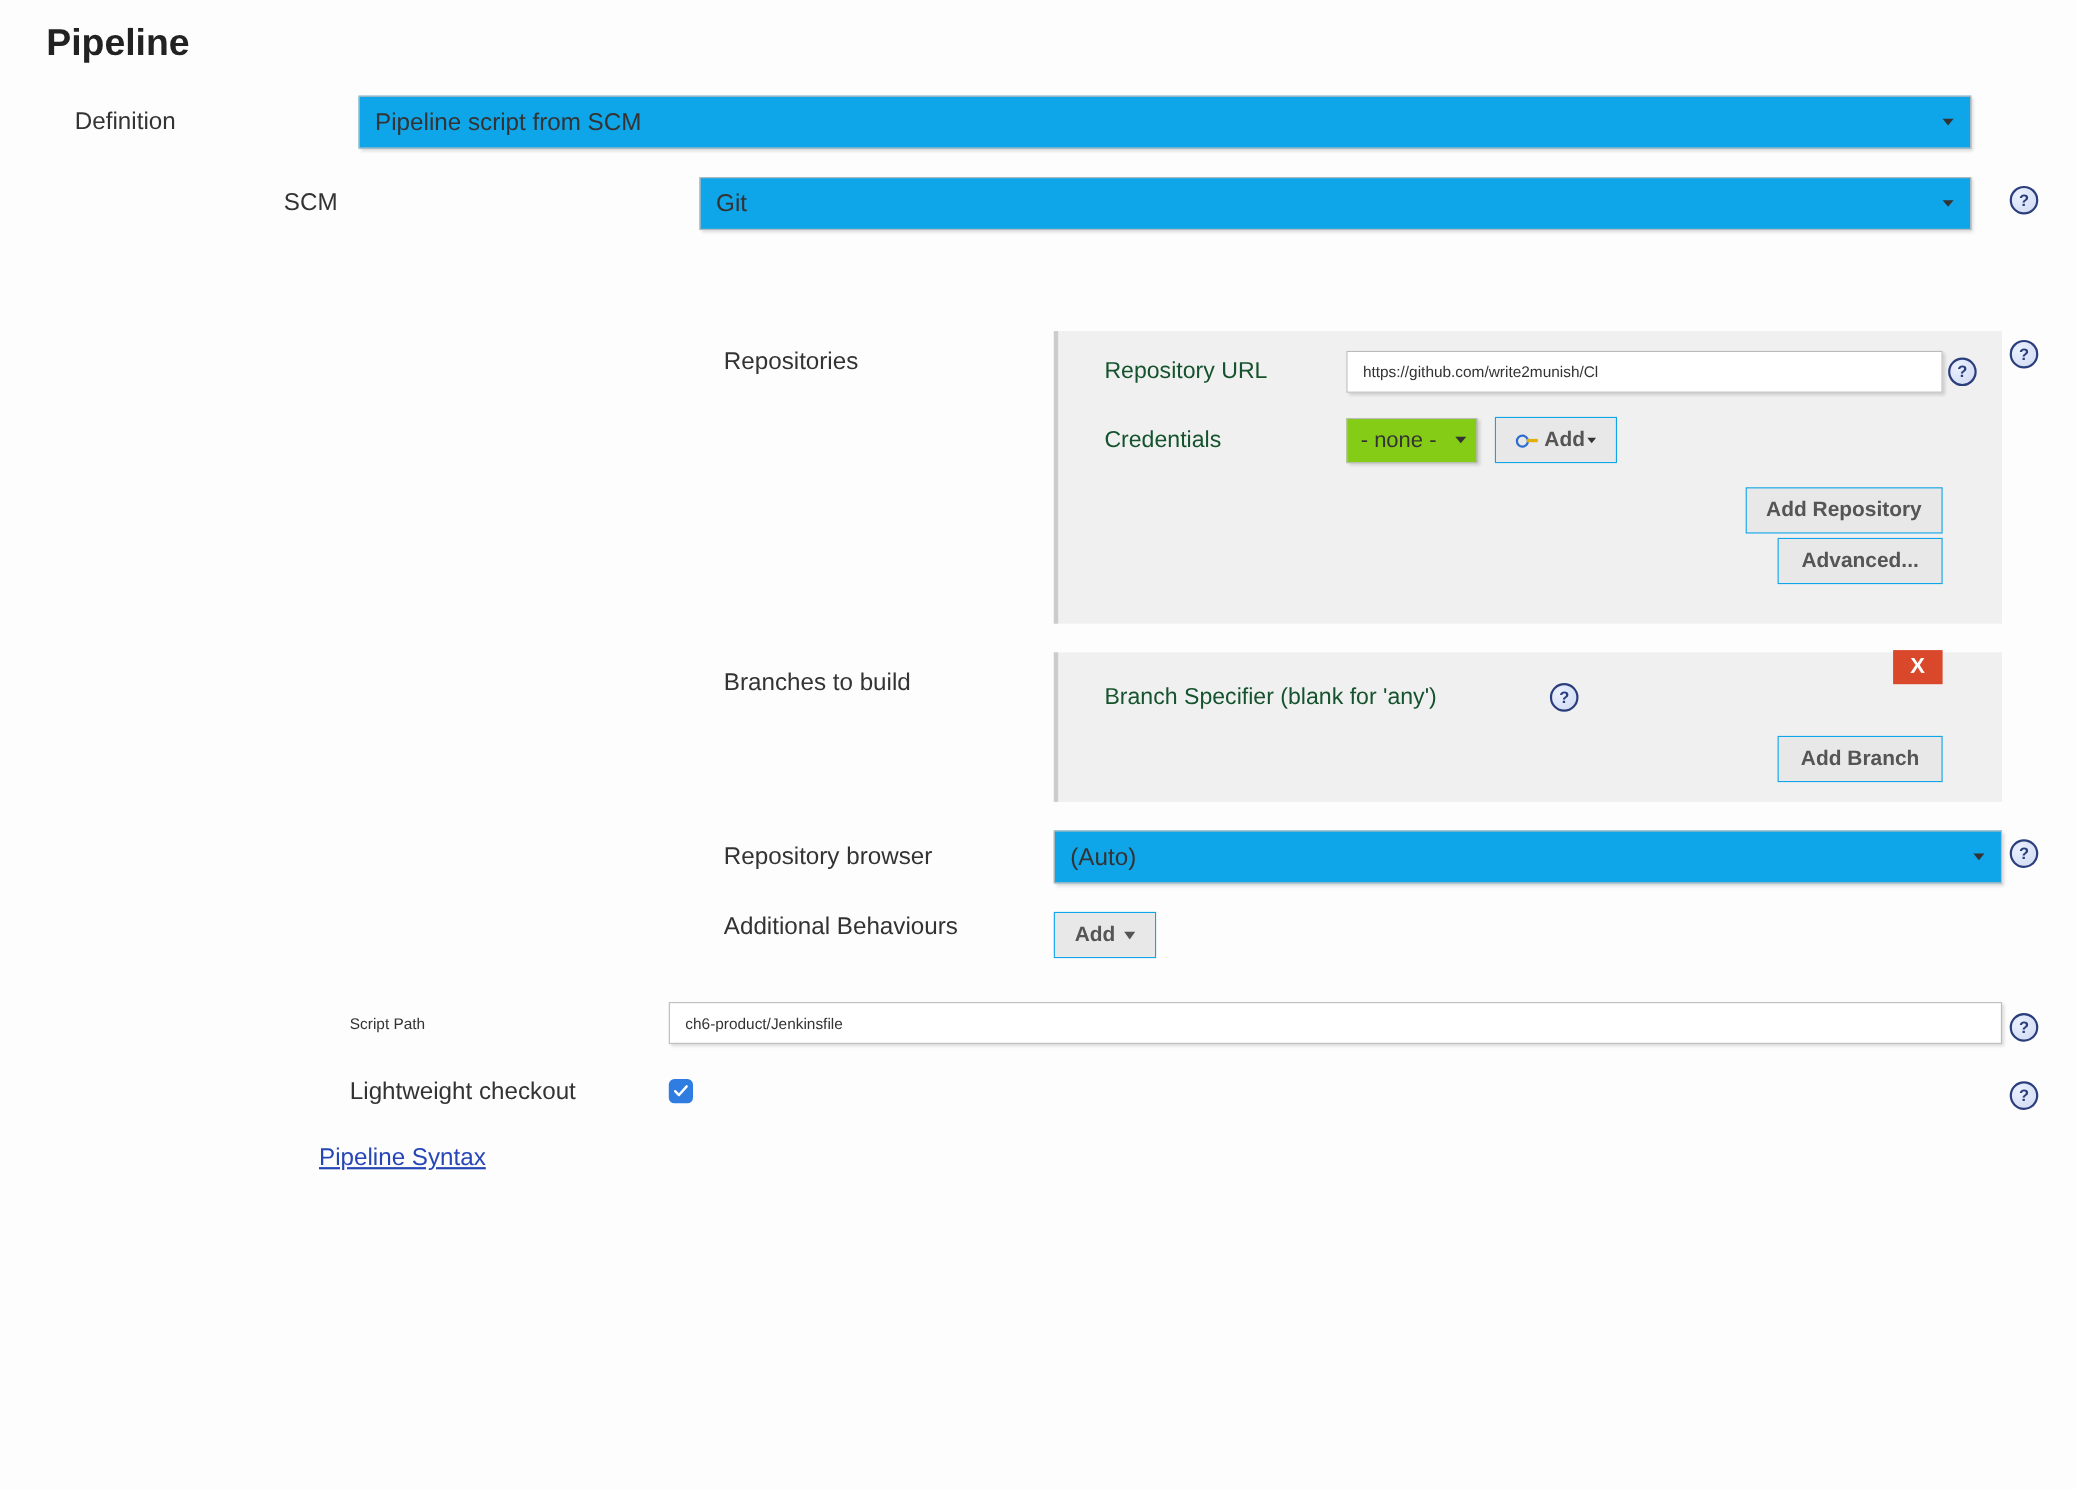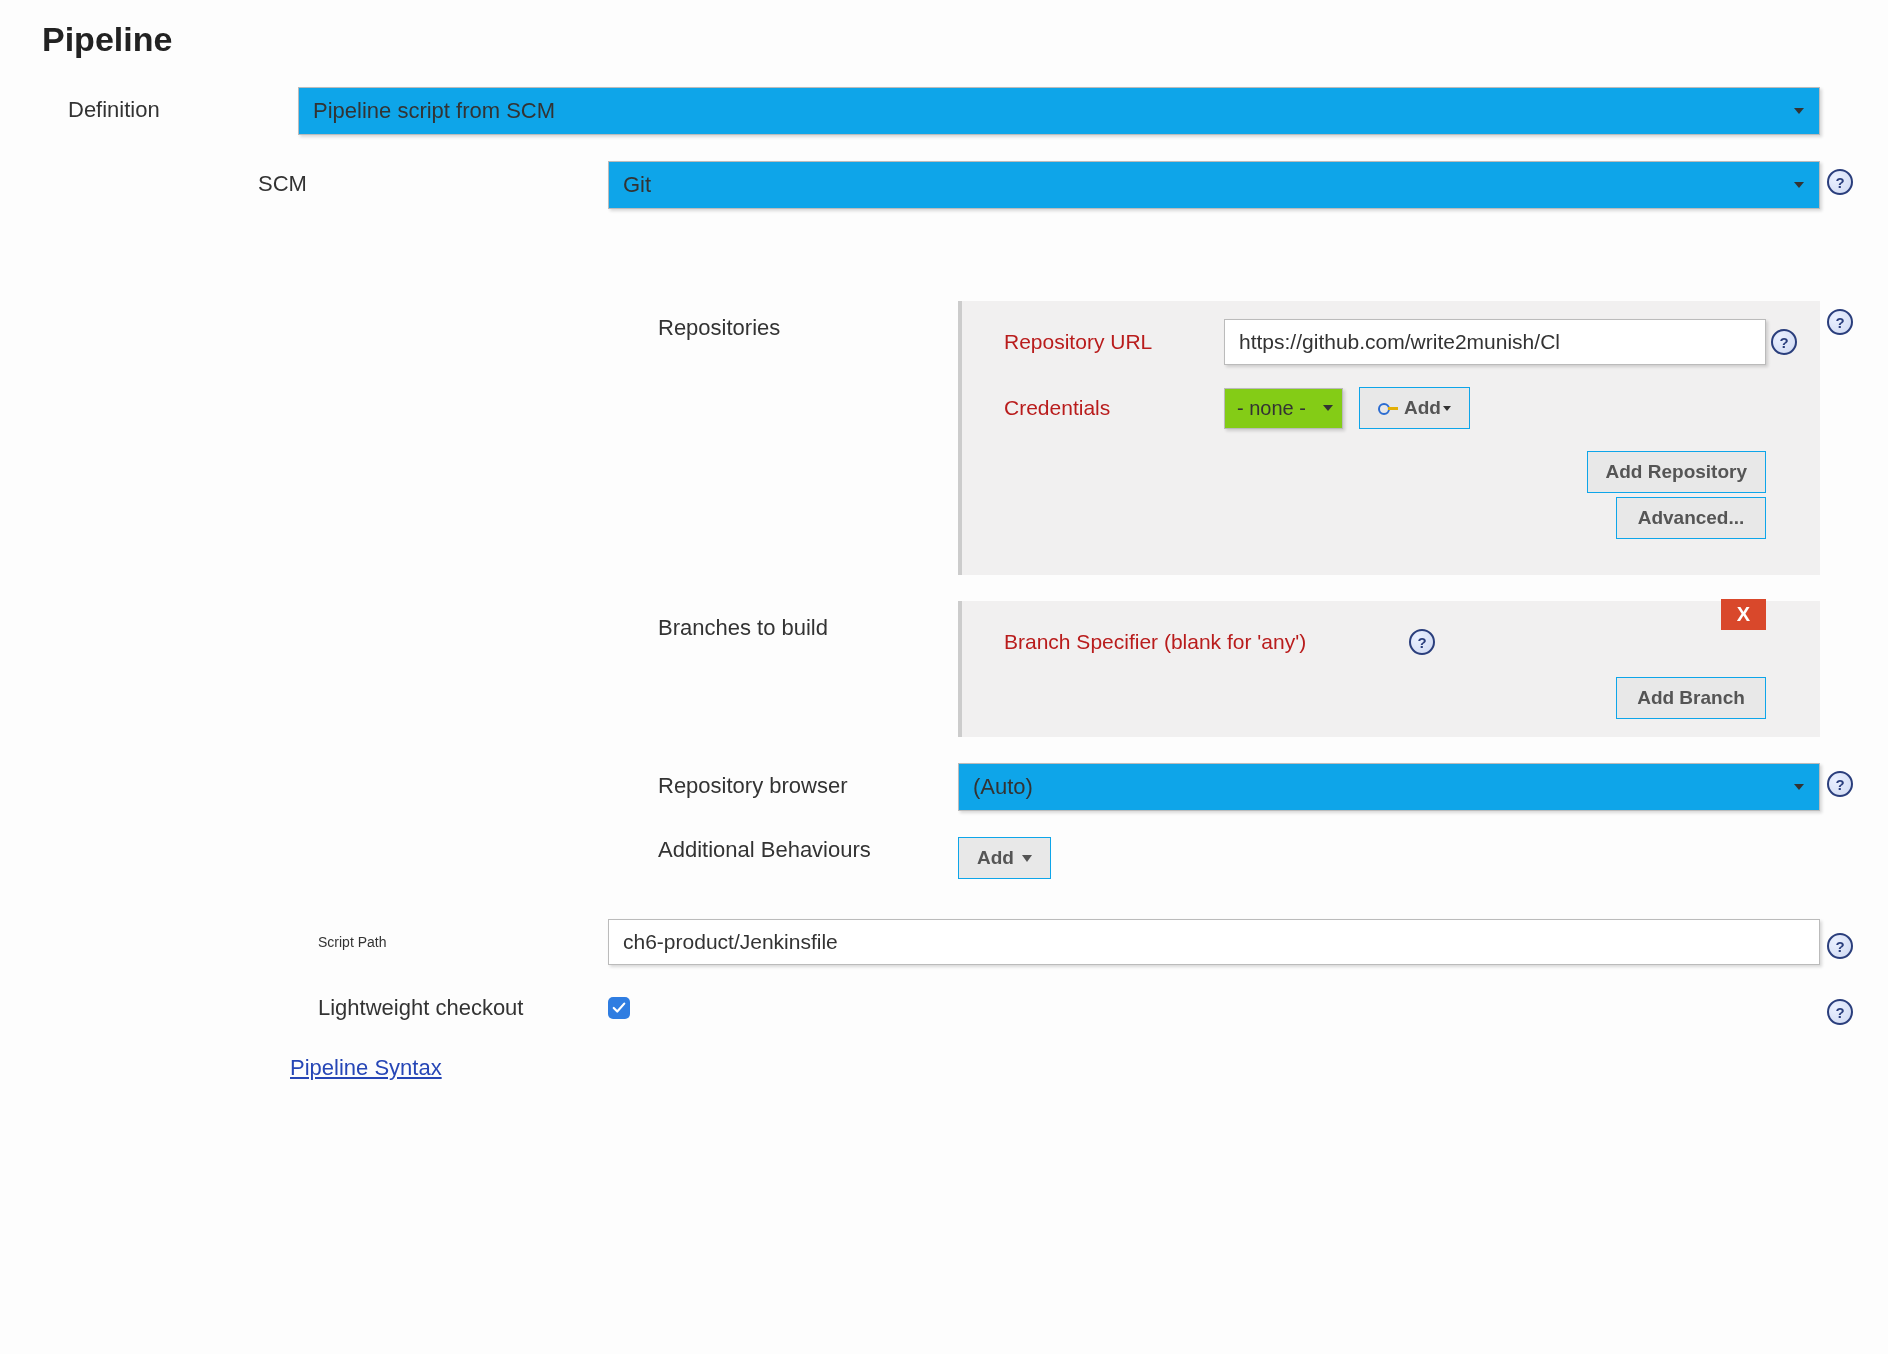--- a/index.html
+++ b/index.html
@@ -17,20 +17,21 @@
     font-size: 34px;
     font-weight: 700;
     margin: 0 0 28px 14px;
     color: #222;
   }
 
   .row {
     display: flex;
     align-items: flex-start;
     margin-bottom: 26px;
+    gap: 28px;
   }
   .label-col {
     flex: 0 0 230px;
     padding-top: 10px;
     font-size: 22px;
     color: #333;
   }
   .label-col.indent1 { margin-left: 230px; }
 
   .field-col {
@@ -72,21 +73,21 @@
     border-left: 5px solid transparent;
     border-right: 5px solid transparent;
     border-top: 6px solid #333;
   }
 
   input[type=text].text-input {
     flex: 1;
     background: #fff;
     border: 1px solid #bbb;
     padding: 10px 14px;
-    font-size: 21px;
+    font-size: 14px;
     box-shadow: 2px 2px 3px rgba(0,0,0,0.15);
     color: #333;
     font-family: inherit;
     min-width: 0;
   }
 
   .help-icon {
     width: 22px;
     height: 22px;
     border-radius: 50%;
@@ -109,21 +110,21 @@
     position: relative;
   }
   .panel .inner-row {
     display: flex;
     align-items: center;
     margin-bottom: 22px;
   }
   .panel .inner-label {
     flex: 0 0 220px;
     font-size: 21px;
-    color: #b91c1c;
+    color: #14532d;
     padding-left: 24px;
   }
   .panel .inner-field {
     flex: 1;
     display: flex;
     align-items: center;
     gap: 16px;
     min-width: 0;
   }
   .panel .inner-help {

